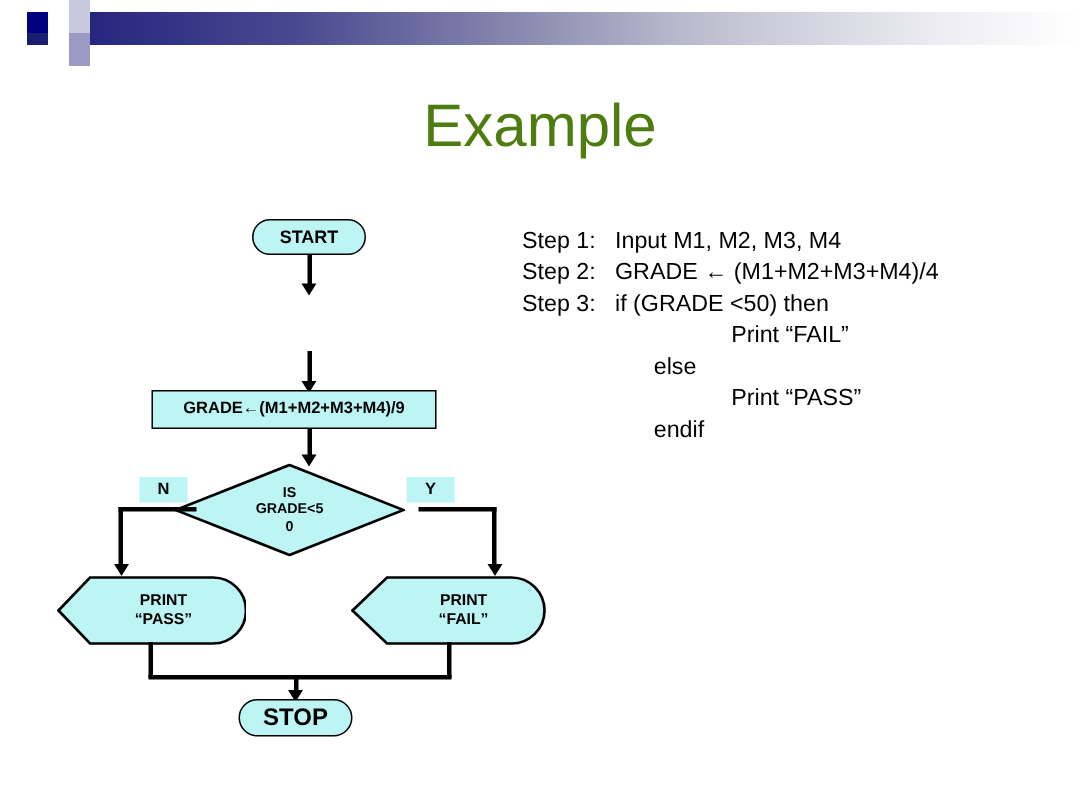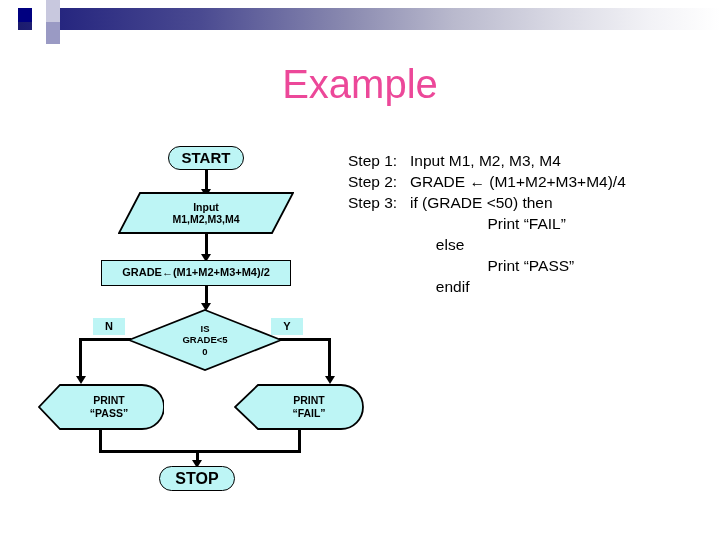--- a/index.html
+++ b/index.html
@@ -44,21 +44,21 @@
   }
 
   
   #page-title {
     position: absolute;
     left: 0;
     top: 62px;
     width: 720px;
     text-align: center;
     font-size: 40px;
-    color: #ec4899;
+    color: #4d7c0f;
     letter-spacing: 0px;
   }
 
   
   #flowchart {
     position: absolute;
     left: 0;
     top: 0;
     width: 400px;
     height: 540px;
@@ -166,48 +166,39 @@
       <div class="sq" style="left: 32px; top: 32px; width: 14px; height: 12px; background: rgb(255, 255, 255);"></div>
       <div class="sq" style="left: 46px; top: 32px; width: 14px; height: 12px; background: rgb(154, 154, 196);"></div>
       <div class="sq" style="left: 0px; top: 0px; width: 18px; height: 44px; background: rgb(255, 255, 255);"></div>
     </div>
 </div>
 
 <div id="page-title">Example</div>
 
 <div id="flowchart">
 
-  <div class="node terminator" style="left:168px; top:146px; width:76px; height:24px; font-size:15px;">
+  <div class="node terminator" style="left:168px; top:146px; width:76px; height:24px; font-size:12px;">
     <span class="node-text">START</span>
   </div>
 
   <div class="line vline" style="left:205px; top:170px; height:22px;"></div>
   <div class="arrow-down" style="left:201px; top:189px;"></div>
 
-  <div class="parallelogram" style="position:absolute; left:118px; top:192px; width:176px; height:42px;">
-    <svg class="par-fill" viewBox="0 0 176 42" preserveAspectRatio="none">
-      <polygon points="22,1 175,1 154,41 1,41" fill="#bdf5f5" stroke="#000000" stroke-width="1.8"></polygon>
-    </svg>
-    <div style="position:absolute;left:0;top:0;width:100%;height:100%;display:flex;align-items:center;justify-content:center;">
-      <span class="node-text" style="font-size:10.5px;font-weight:bold;white-space:pre-line;text-align:center;line-height:1.15;">Input
-M1,M2,M3,M4</span>
-    </div>
-  </div>
 
   <div class="line vline" style="left:205px; top:234px; height:24px;"></div>
   <div class="arrow-down" style="left:201px; top:254px;"></div>
 
   <div class="node" style="left:101px; top:260px; width:190px; height:26px; font-size:11px;">
-    <span class="node-text">GRADE←(M1+M2+M3+M4)/2</span>
+    <span class="node-text">GRADE←(M1+M2+M3+M4)/9</span>
   </div>
 
   <div class="line vline" style="left:205px; top:286px; height:22px;"></div>
   <div class="arrow-down" style="left:201px; top:303px;"></div>
 
-  <div class="diamond-wrap" style="left:128px; top:309px; width:154px; height:62px;">
+  <div class="diamond-wrap" style="left:116px; top:309px; width:154px; height:62px;">
     <svg class="par-fill" viewBox="0 0 154 62" preserveAspectRatio="none">
       <polygon points="77,1 153,31 77,61 1,31" fill="#bdf5f5" stroke="#000000" stroke-width="1.8"></polygon>
     </svg>
     <div style="position:absolute;left:0;top:0;width:100%;height:100%;display:flex;align-items:center;justify-content:center;">
       <span class="node-text" style="font-size:9.5px;font-weight:bold;white-space:pre-line;text-align:center;line-height:1.22;">IS
 GRADE&lt;5
 0</span>
     </div>
   </div>
 

